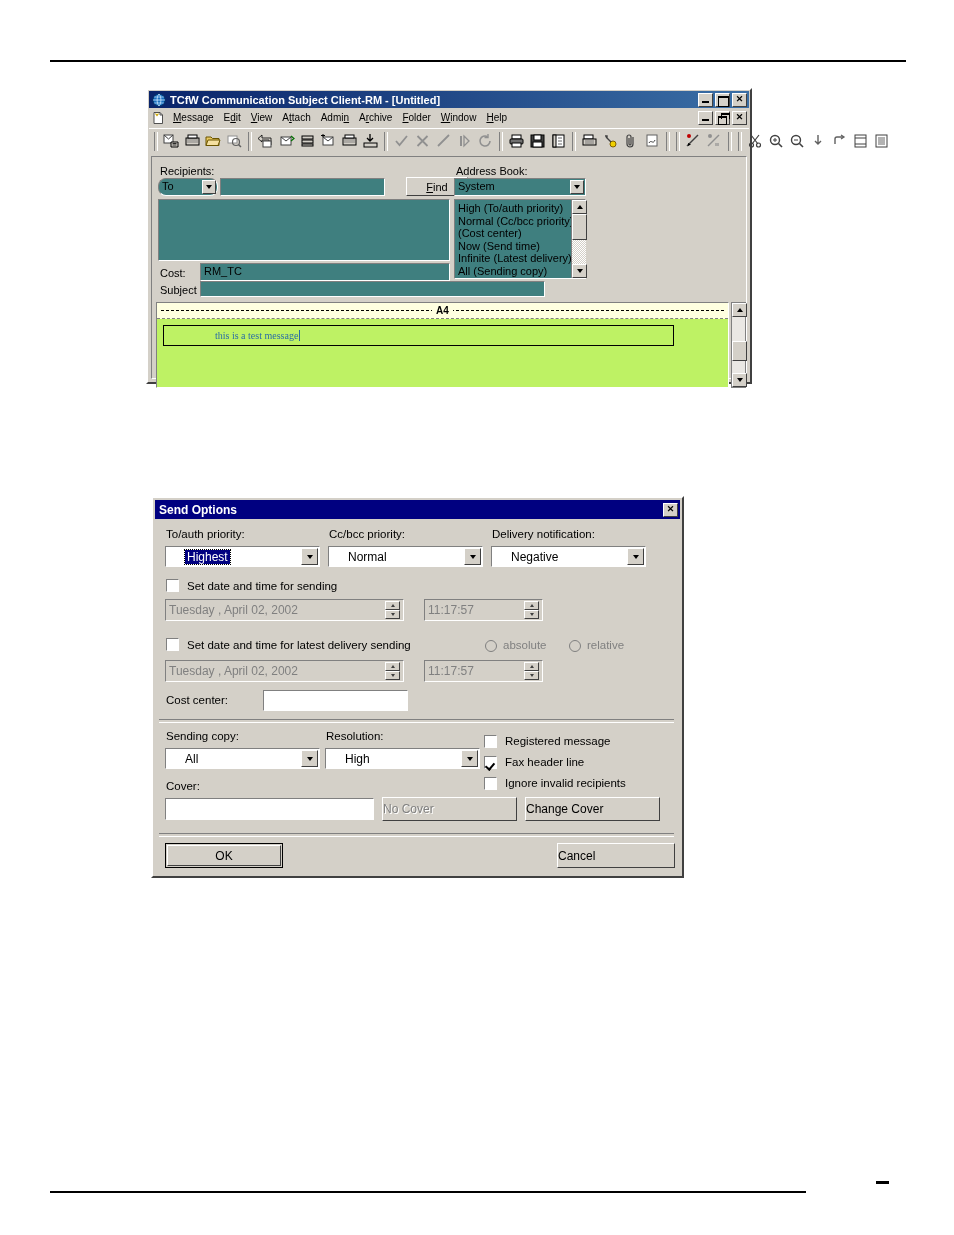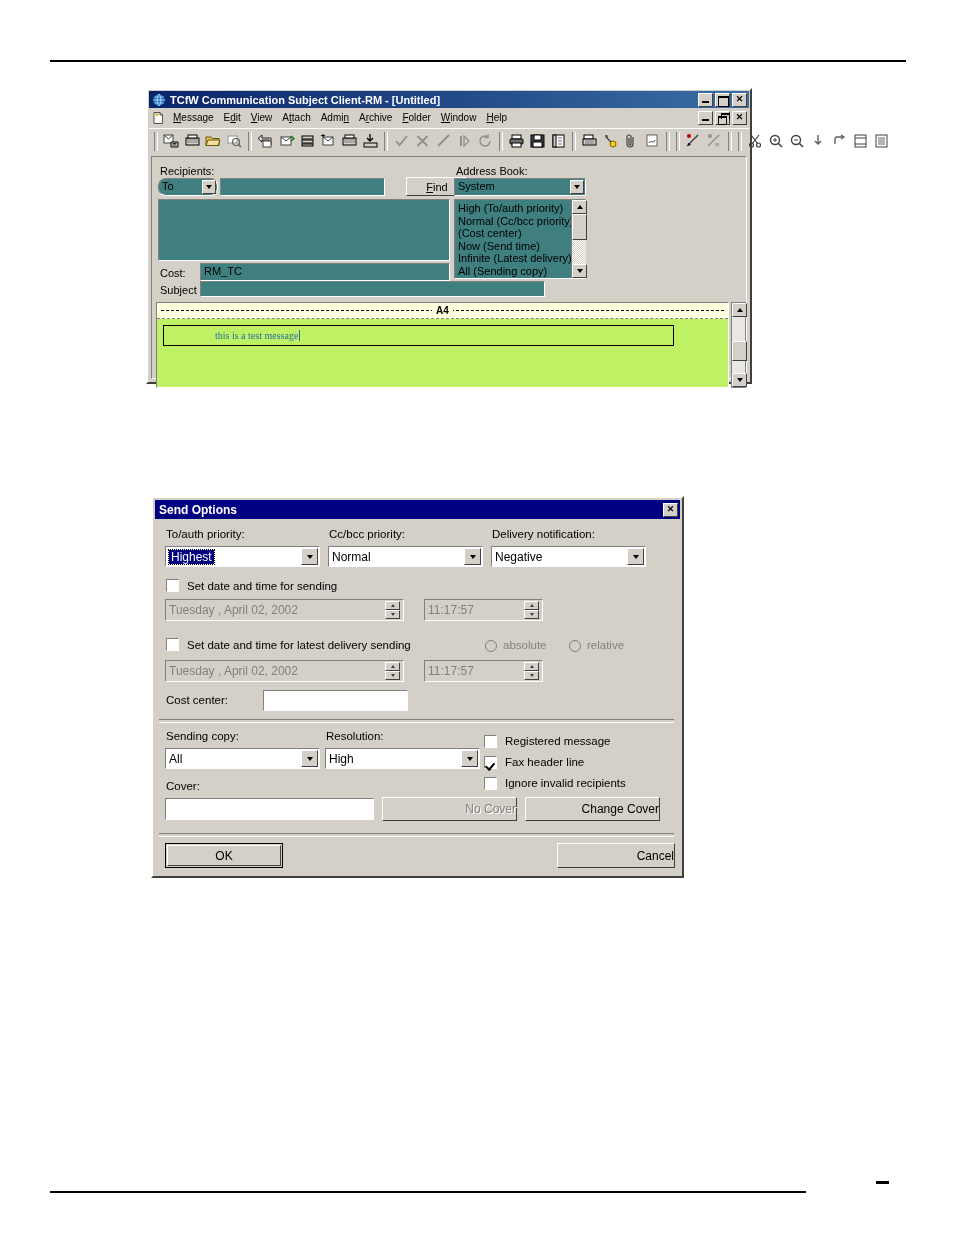--- a/index.html
+++ b/index.html
@@ -284,21 +284,21 @@
   .dlg-combo {
     position:absolute;
     background:#ffffff;
     border-top: 1px solid #808080;
     border-left: 1px solid #808080;
     border-right: 1px solid #ffffff;
     border-bottom: 1px solid #ffffff;
     box-sizing:border-box;
     font-size: 12px; color:#000;
     display:flex; align-items:center;
-    padding-left: 3px;
+    padding-left: 19px;
   }
   .dlg-combo .sel-txt {
     background: #000080; color:#ffffff;
     outline: 1px dotted #000;
     padding: 0 2px;
   }
   .dlg-combo-btn {
     position:absolute;
     width: 17px; height: 17px;
     background:#d4d0c8;
@@ -377,21 +377,21 @@
   }
   .dlg-btn {
     position:absolute;
     background:#d4d0c8;
     border-top: 1px solid #ffffff;
     border-left: 1px solid #ffffff;
     border-right: 1px solid #404040;
     border-bottom: 1px solid #404040;
     box-sizing:border-box;
     font-size:12px; color:#000;
-    display:flex;align-items:center;justify-content:flex-end;
+    display:flex;align-items:center;justify-content:flex-start;
     font-family:"Liberation Sans", sans-serif;
   }
   .dlg-btn.default { border: 1px solid #000000; }
   .dlg-btn.default .inner {
     position:absolute; left:1px; right:1px; top:1px; bottom:1px;
     border-top: 1px solid #ffffff;
     border-left: 1px solid #ffffff;
     border-right: 1px solid #404040;
     border-bottom: 1px solid #404040;
     display:flex;align-items:center;justify-content:center;

